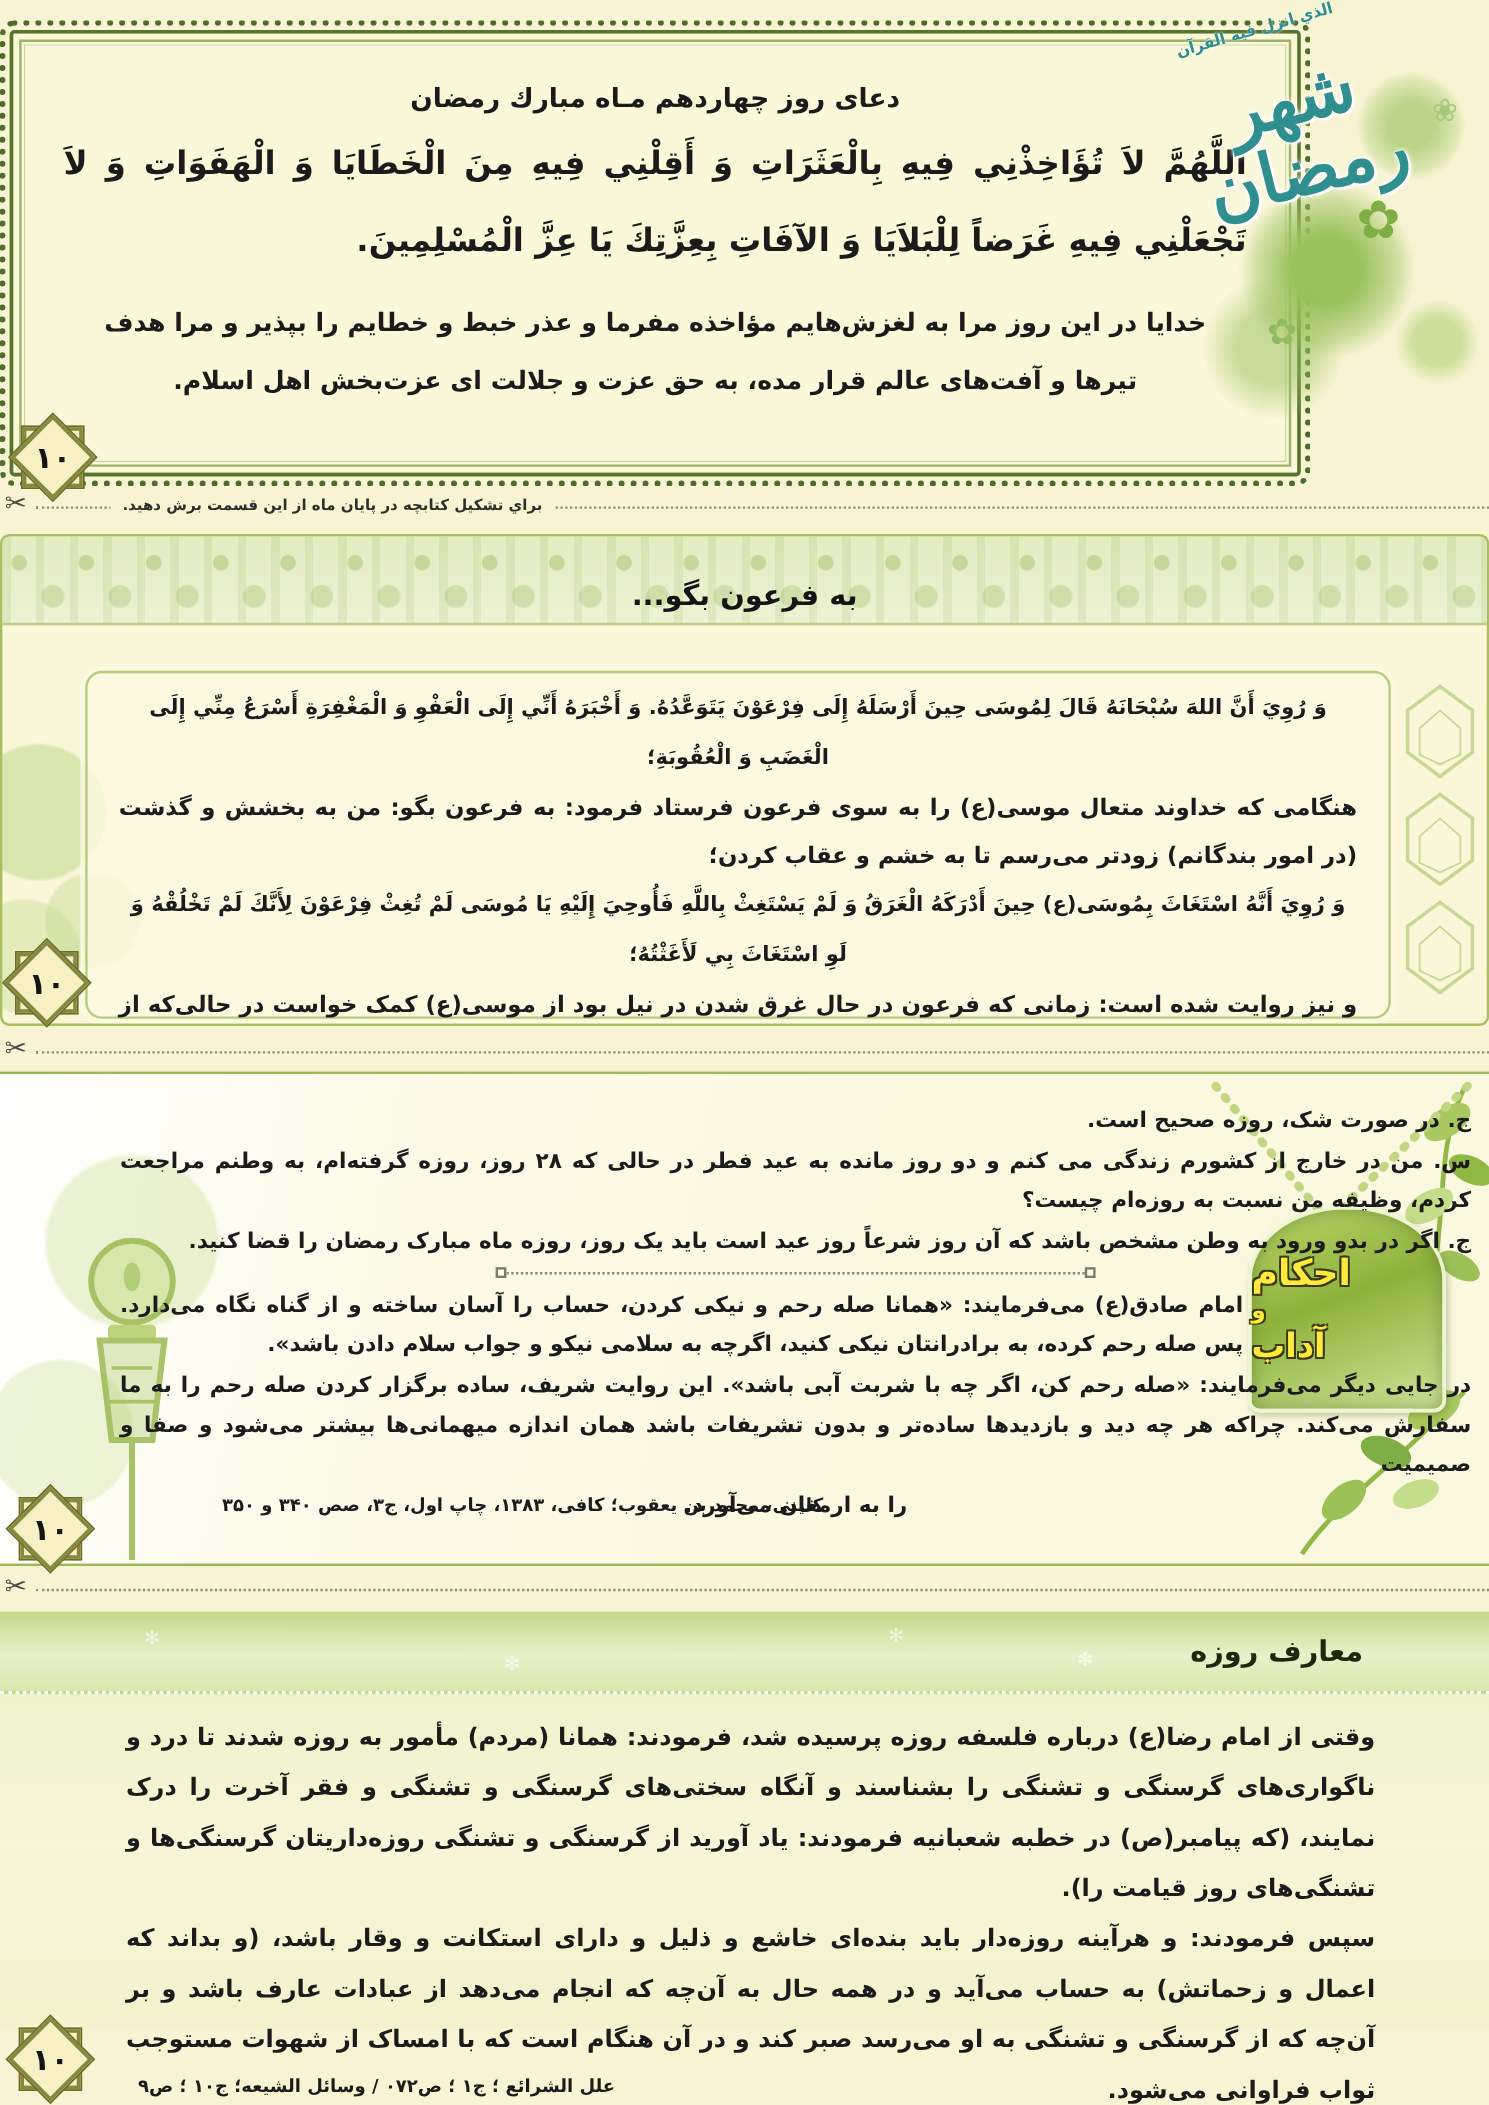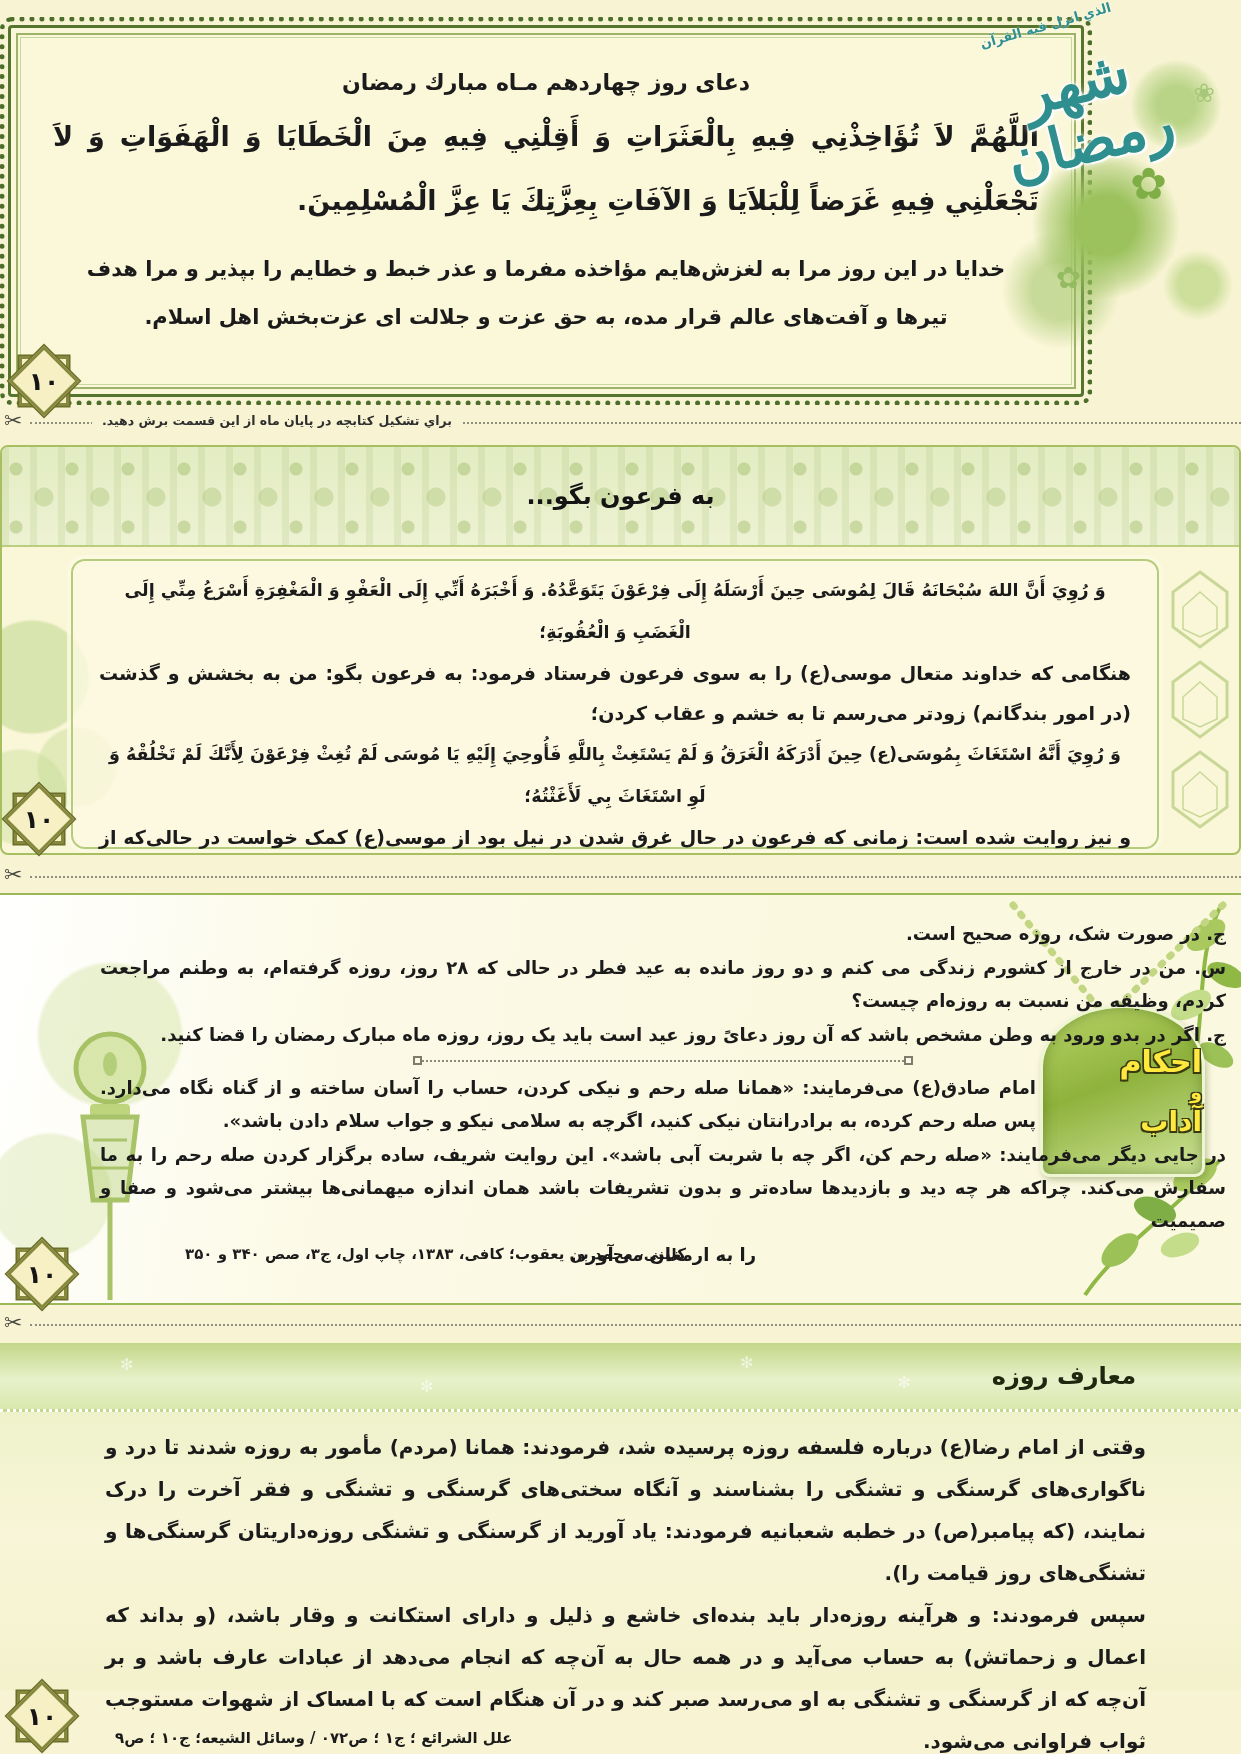--- a/index.html
+++ b/index.html
@@ -67,21 +67,21 @@
   #sec2 {
     position:absolute; top:445px; left:0; width:100%; height:410px;
     background:
       radial-gradient(circle at 30px 230px, rgba(190,215,140,.55) 0 55px, transparent 58px),
       radial-gradient(circle at 75px 320px, rgba(190,215,140,.4) 0 38px, transparent 41px),
       radial-gradient(circle at 18px 350px, rgba(205,225,160,.5) 0 46px, transparent 49px),
       #faf6d8;
     border:2px solid #a7bf60; border-radius:8px; overflow:hidden;
   }
   .s2band {
-    height:100px; border-bottom:2px solid #b9cf7f; position:relative;
+    height:74px; border-bottom:2px solid #b9cf7f; position:relative;
     background:
       radial-gradient(circle at 14px 22px, rgba(150,180,90,.40) 6px, transparent 7px),
       radial-gradient(circle at 42px 50px, rgba(150,180,90,.30) 9px, transparent 10px),
       radial-gradient(circle at 14px 80px, rgba(150,180,90,.40) 6px, transparent 7px),
       repeating-linear-gradient(90deg, rgba(140,170,80,.14) 0 7px, rgba(255,255,255,0) 7px 28px),
       linear-gradient(180deg,#e3ecc2,#edf2d3);
     background-size:56px 100px,56px 100px,56px 100px,100% 100%,100% 100%;
   }
   .s2band .ttl { position:absolute; left:0; right:0; top:0; line-height:98px; text-align:center;
                  font-size:24px; font-weight:bold; color:#141414; }
@@ -114,21 +114,21 @@
   .h1 { margin-left:0; margin-right:190px; }
   .endrow { position:relative; height:33px; line-height:33px; }
   .endrow .tail { display:block; text-align:center; }
   .endrow .srcK { position:absolute; left:85px; top:0; font-size:15px; }
 
   .plaque {
     position:absolute; left:1040px; top:110px; width:165px; height:172px; z-index:5;
     border:3px solid #eef5d2; border-radius:80px 80px 10px 10px / 62px 62px 10px 10px;
     background:linear-gradient(160deg,#b8d468,#8fb23c 45%,#cfe49a);
     box-shadow:inset 0 0 14px rgba(60,90,20,.45), 2px 3px 6px rgba(90,110,40,.35);
-    display:flex; flex-direction:column; align-items:flex-start; justify-content:center; gap:2px;
+    display:flex; flex-direction:column; align-items:flex-end; justify-content:center; gap:2px;
   }
   .pl { color:#ffe93e; font-weight:bold;
         text-shadow:1.5px 1.5px 0 #3a3a10, -1.5px -1.5px 0 #3a3a10, 1.5px -1.5px 0 #3a3a10, -1.5px 1.5px 0 #3a3a10; }
   .pl1 { font-size:30px; } .pl2 { font-size:19px; } .pl3 { font-size:28px; }
   .chain { position:absolute; right:10px; top:6px; z-index:4; }
   .lantern { position:absolute; left:35px; top:115px; z-index:2; opacity:.9; }
   .vineTR { position:absolute; right:0; top:0; z-index:3; }
   .leavesBR { position:absolute; left:1045px; top:245px; z-index:2; }
 
   
@@ -258,21 +258,21 @@
 
   <div class="plaque">
     <span class="pl pl1">احکام</span>
     <span class="pl pl2">و</span>
     <span class="pl pl3">آداب</span>
   </div>
 
   <div class="s3text">
     <p>ج. در صورت شک، روزه صحیح است.</p>
     <p>س. من در خارج از کشورم زندگی می کنم و دو روز مانده به عید فطر در حالی که ۲۸ روز، روزه گرفته‌ام، به وطنم مراجعت کردم، وظیفه من نسبت به روزه‌ام چیست؟</p>
-    <p>ج. اگر در بدو ورود به وطن مشخص باشد که آن روز دعایً روز عید است باید یک روز، روزه ماه مبارک رمضان را قضا کنید.</p>
+    <p>ج. اگر در بدو ورود به وطن مشخص باشد که آن روز شرعاً روز عید است باید یک روز، روزه ماه مبارک رمضان را قضا کنید.</p>
     <div class="sqdiv">
       <span class="dsq"></span>
       <span class="dl"></span>
       <span class="dsq"></span>
     </div>
     <p class="h1">امام صادق(ع) می‌فرمایند: «همانا صله رحم و نیکی کردن، حساب را آسان ساخته و از گناه نگاه می‌دارد. پس صله رحم کرده، به برادرانتان نیکی کنید، اگرچه به سلامی نیکو و جواب سلام دادن باشد».</p>
     <p>در جایی دیگر می‌فرمایند: «صله رحم کن، اگر چه با شربت آبی باشد». این روایت شریف، ساده برگزار کردن صله رحم را به ما سفارش می‌کند. چراکه هر چه دید و بازدیدها ساده‌تر و بدون تشریفات باشد همان اندازه میهمانی‌ها بیشتر می‌شود و صفا و صمیمیت</p>
     <div class="endrow">
       <span class="tail">را به ارمغان می‌آورد.</span>
       <span class="srcK">کلینی، محمد بن یعقوب؛ کافی، ۱۳۸۳، چاپ اول، ج۳، صص ۳۴۰ و ۳۵۰</span>

